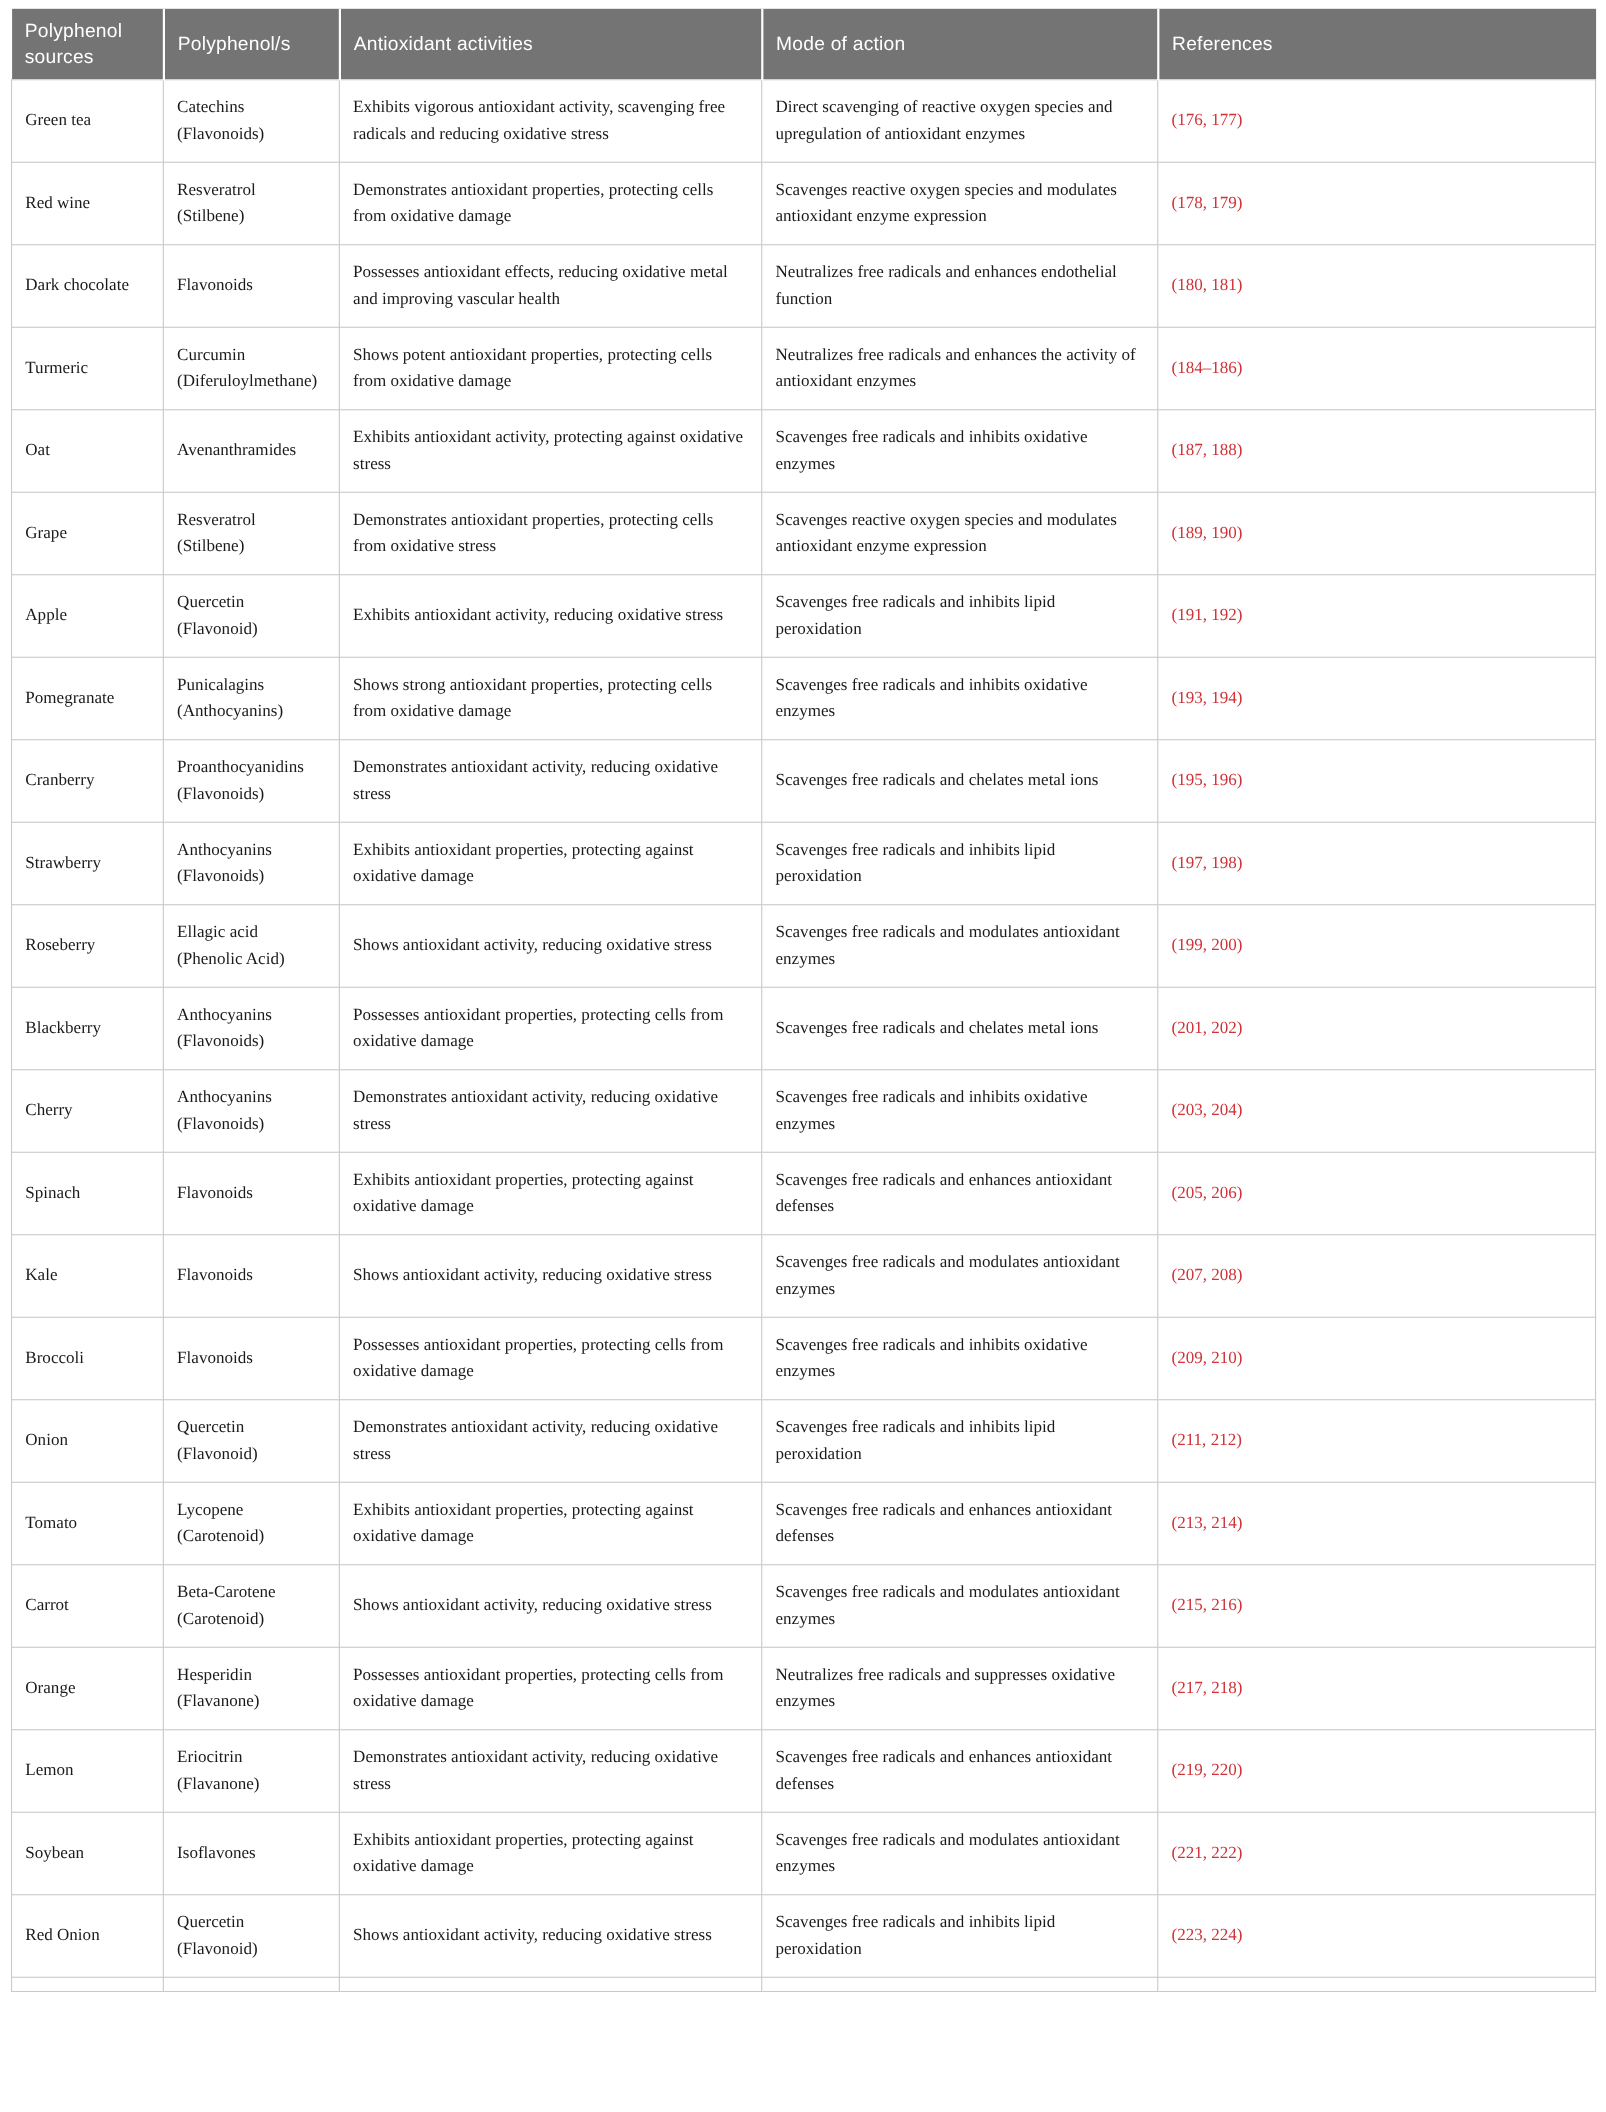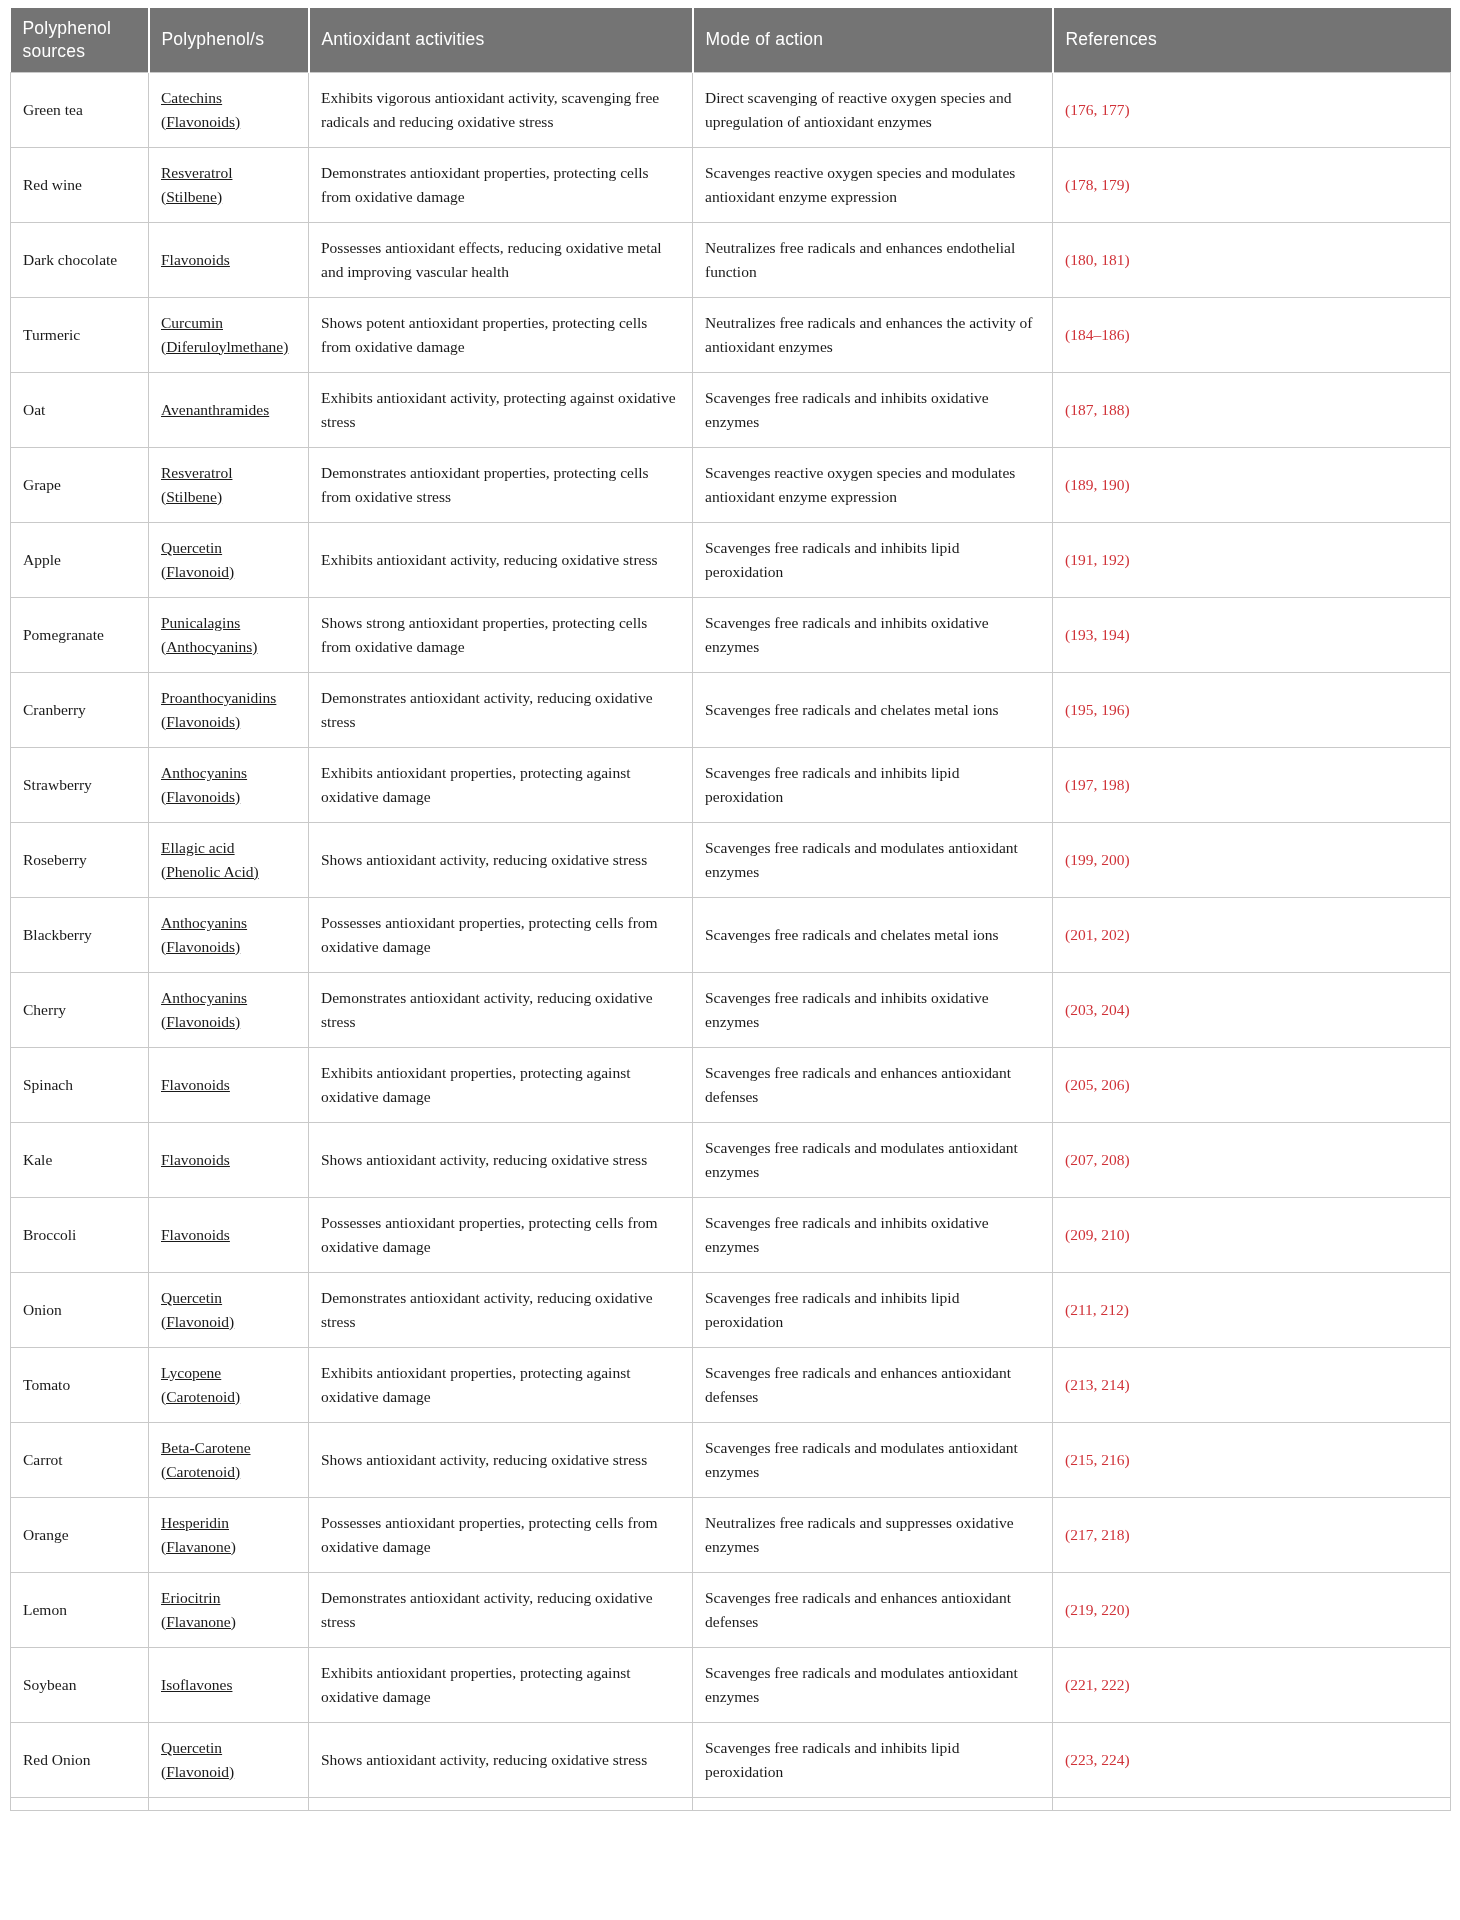--- a/index.html
+++ b/index.html
@@ -44,21 +44,21 @@
     line-height: 1.5;
     padding: 8px 12px;
     vertical-align: middle;
     height: 75px;
     background: #ffffff;
   }
   tfoot td.partial {
     height: 13px;
     padding: 0;
   }
-  .p-name, .p-class { display: block; text-decoration: underline; }
+  .p-name, .p-class { display: block; }
   .refs {
     color: var(--reference-link, #d03238);
     cursor: pointer;
     margin-top: 37px;
   }
 </style>
 </head>
 <body>
 
 <div class="page">

